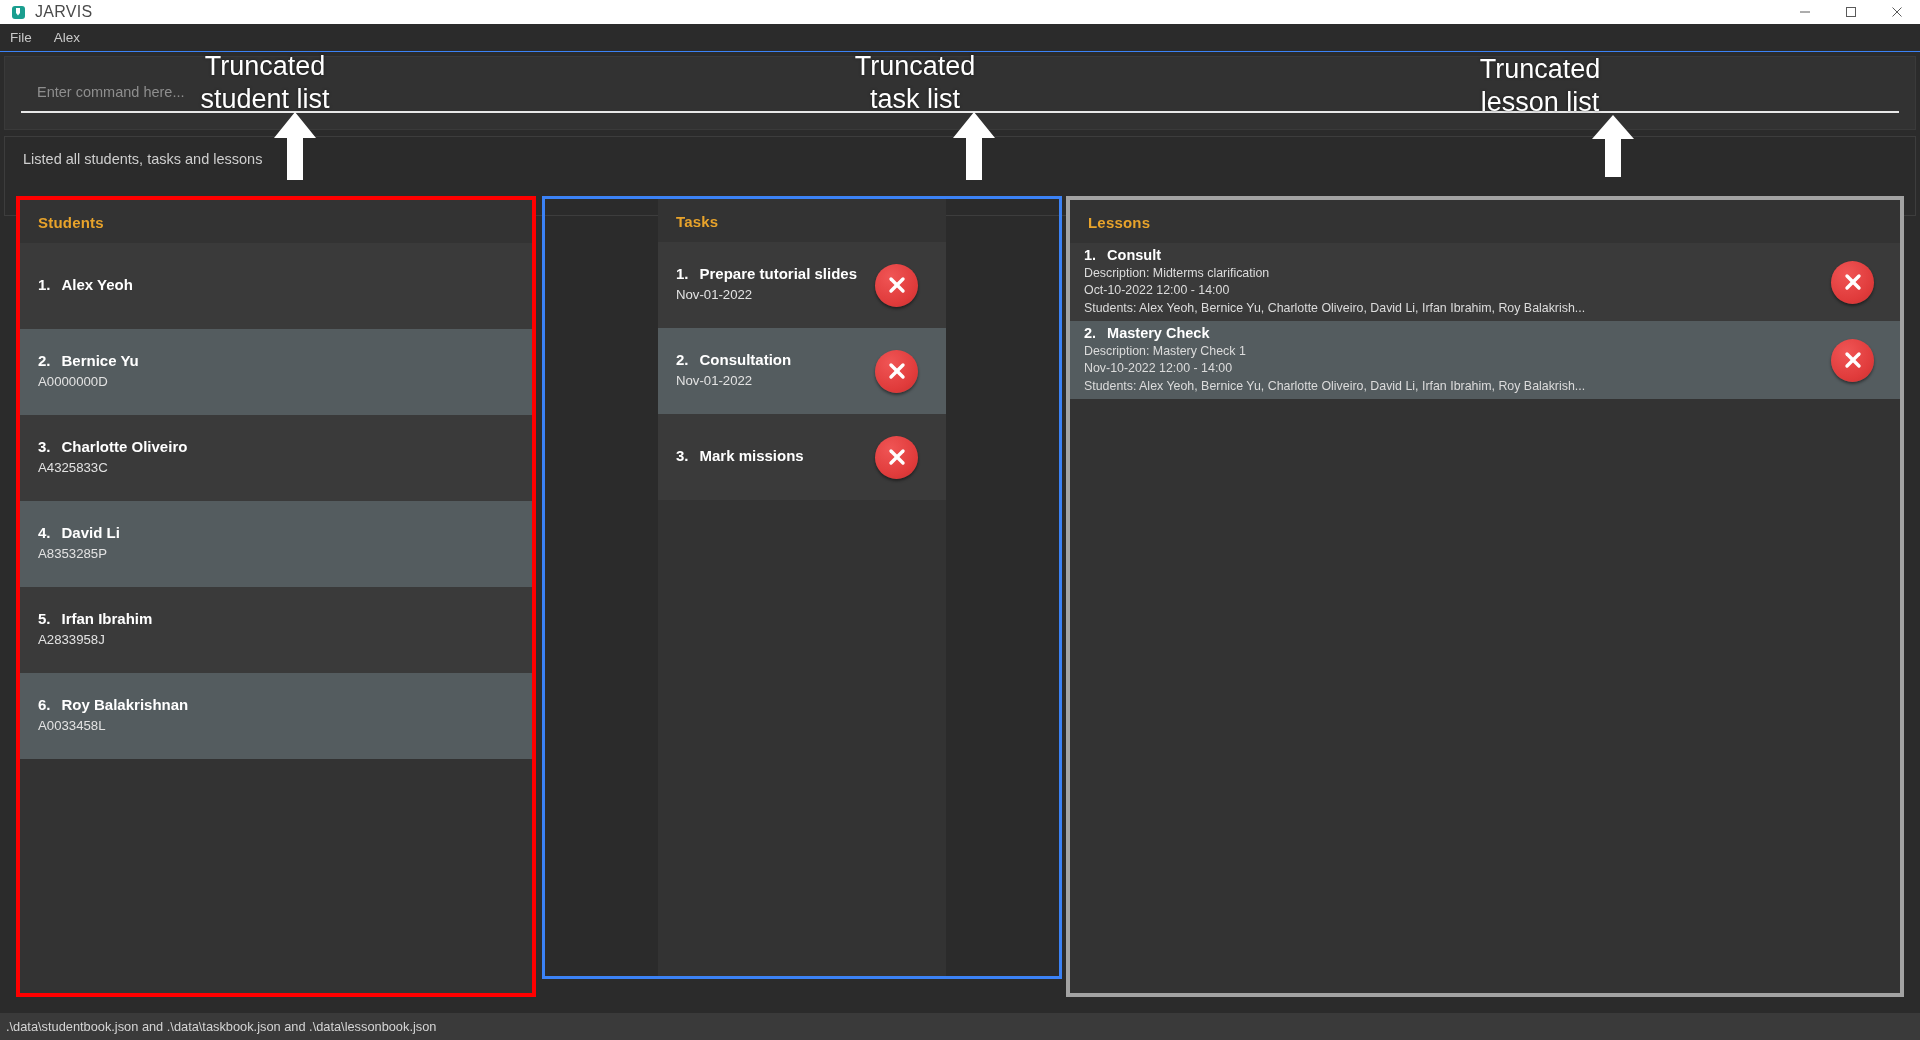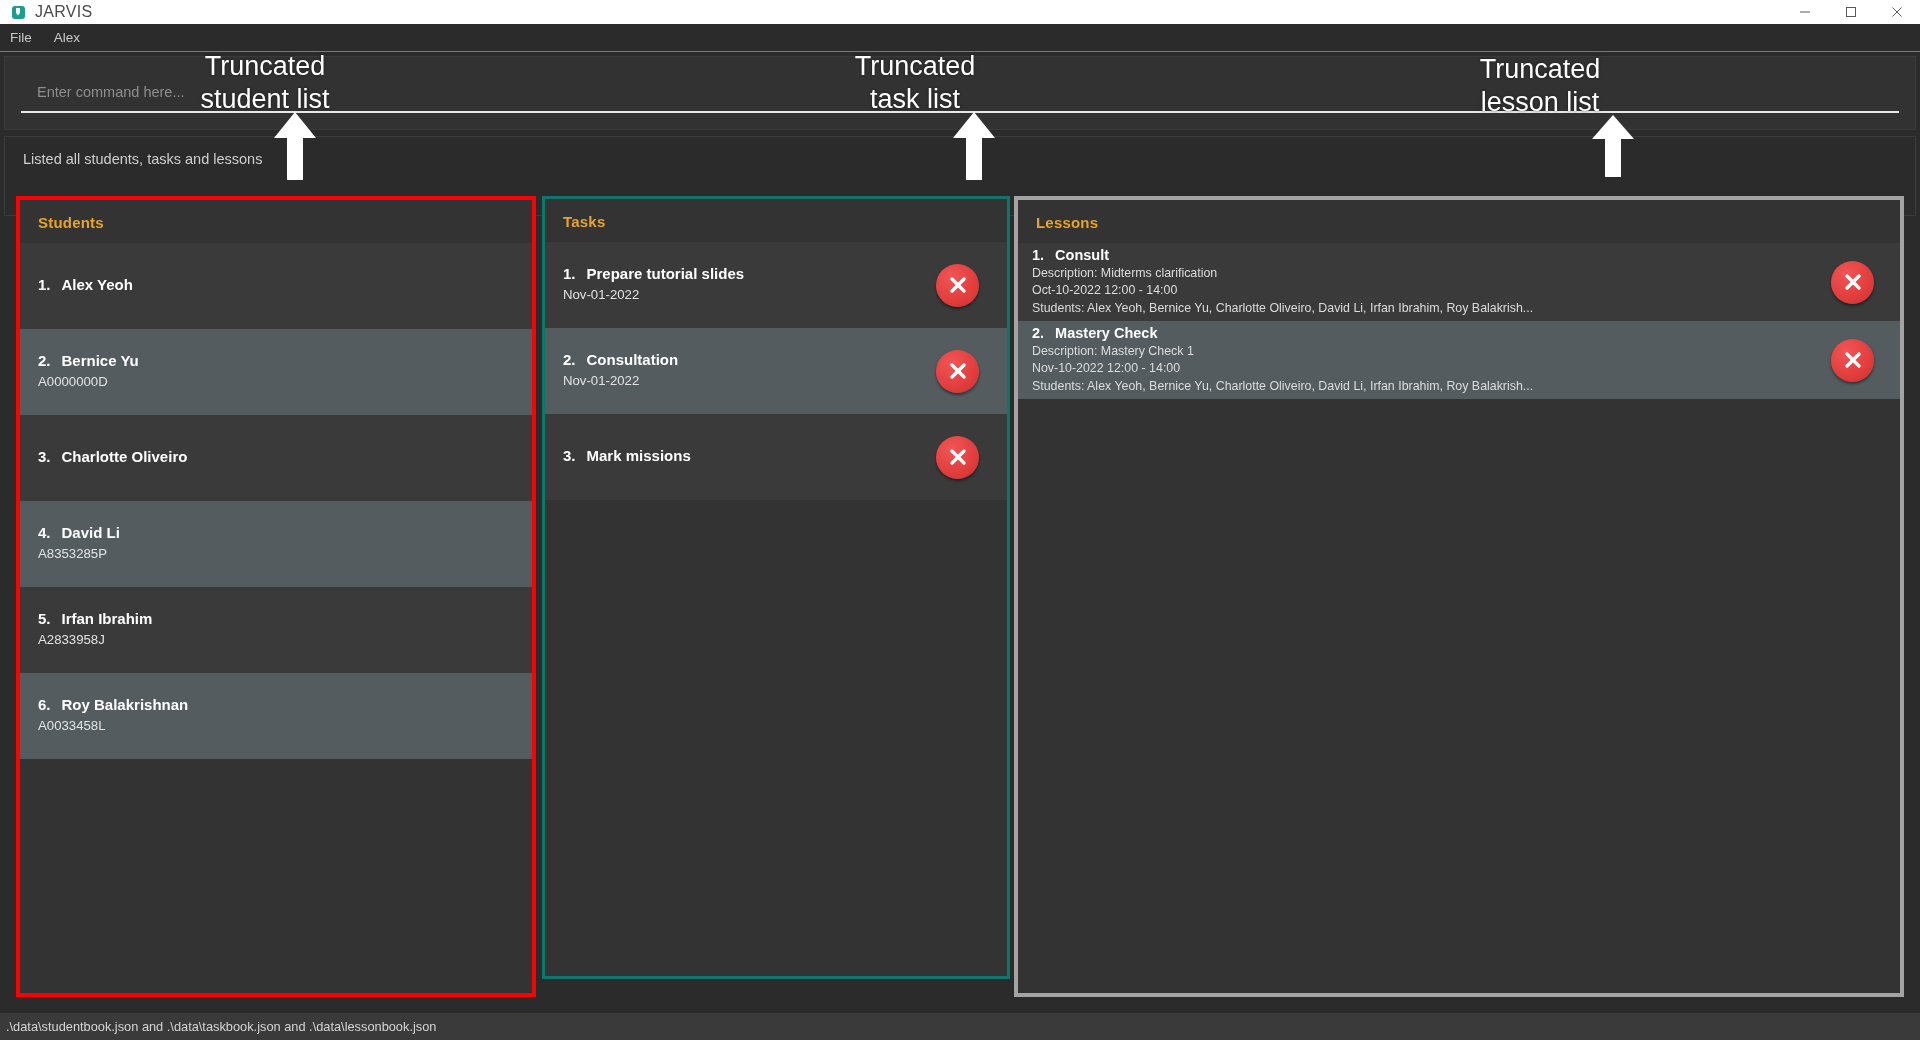--- a/index.html
+++ b/index.html
@@ -81,21 +81,21 @@
     top: 172px; left: 0; right: 0; bottom: 27px;
     display: flex;
     padding: 16px;
     margin-top: 8px;
   }
   .panel-outline {
     position: relative;
     display: flex; flex-direction: column;
   }
   .panel-outline.students { width: 520px; border: 4px solid #ff0000; }
-  .panel-outline.tasks   { width: 468px; border: 3px solid #0f766e; margin-left: 6px; height: calc(100% - 18px); }
+  .panel-outline.tasks   { width: 520px; border: 3px solid #3b82f6; margin-left: 6px; height: calc(100% - 18px); align-items: center; }
   .panel-outline.lessons { flex: 1; border: 4px solid #a3a3a3; margin-left: 4px; }
 
   .panel {
     background: #333333;
     flex: 1;
     display: flex; flex-direction: column;
     overflow: hidden;
   }
   .panel-title {
     color: #e8a32b;
@@ -229,20 +229,21 @@
             <div class="row-sub">A0000000D</div>
           </div>
         </div>
 
         <div class="card student-card">
           <div class="card-body">
             <div class="row-title">
               <span class="row-index">3.</span>
               <span>Charlotte Oliveiro</span>
             </div>
+            <div class="row-sub">A4325833C</div>
           </div>
         </div>
 
         <div class="card student-card alt">
           <div class="card-body">
             <div class="row-title">
               <span class="row-index">4.</span>
               <span>David Li</span>
             </div>
             <div class="row-sub">A8353285P</div>

